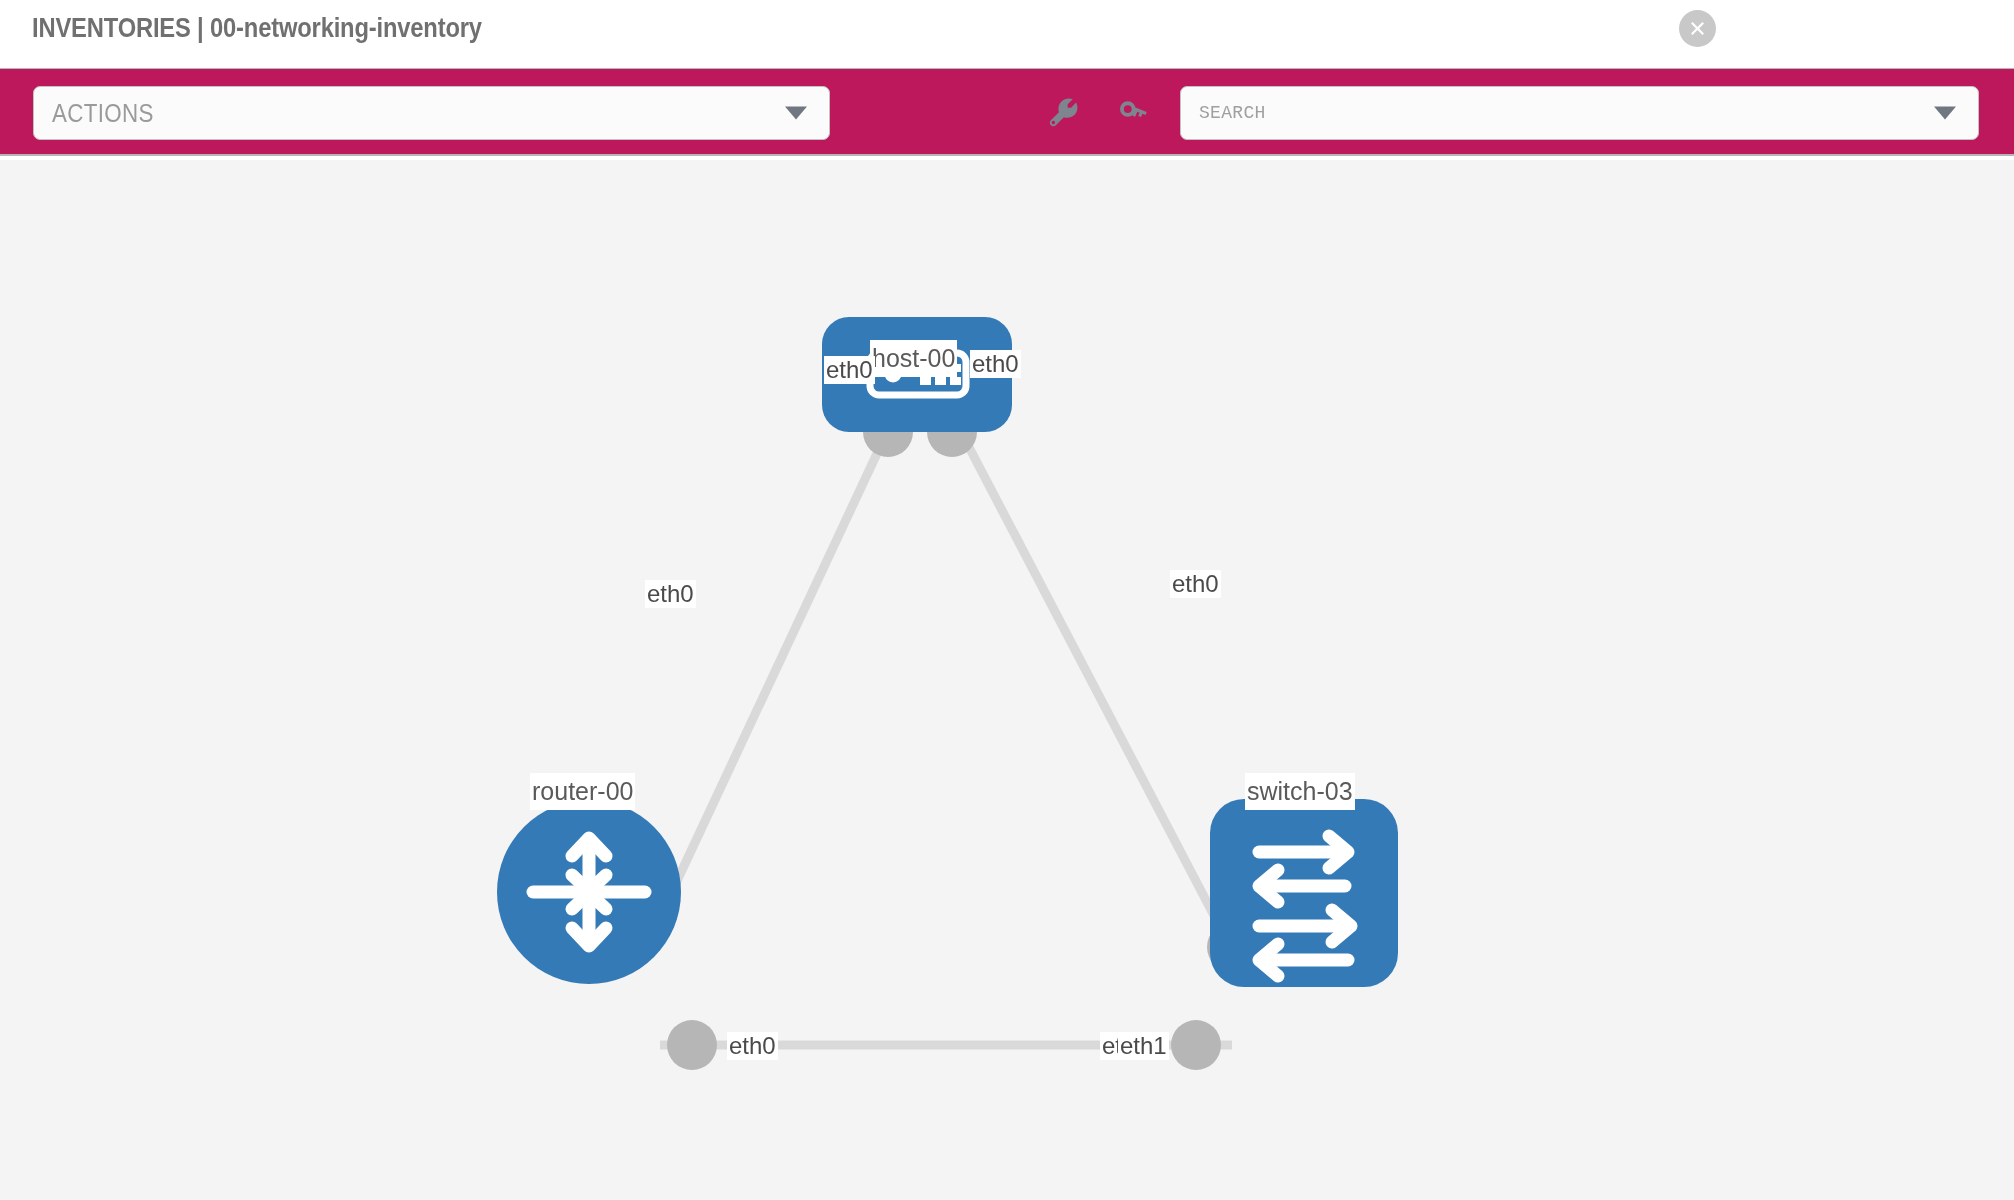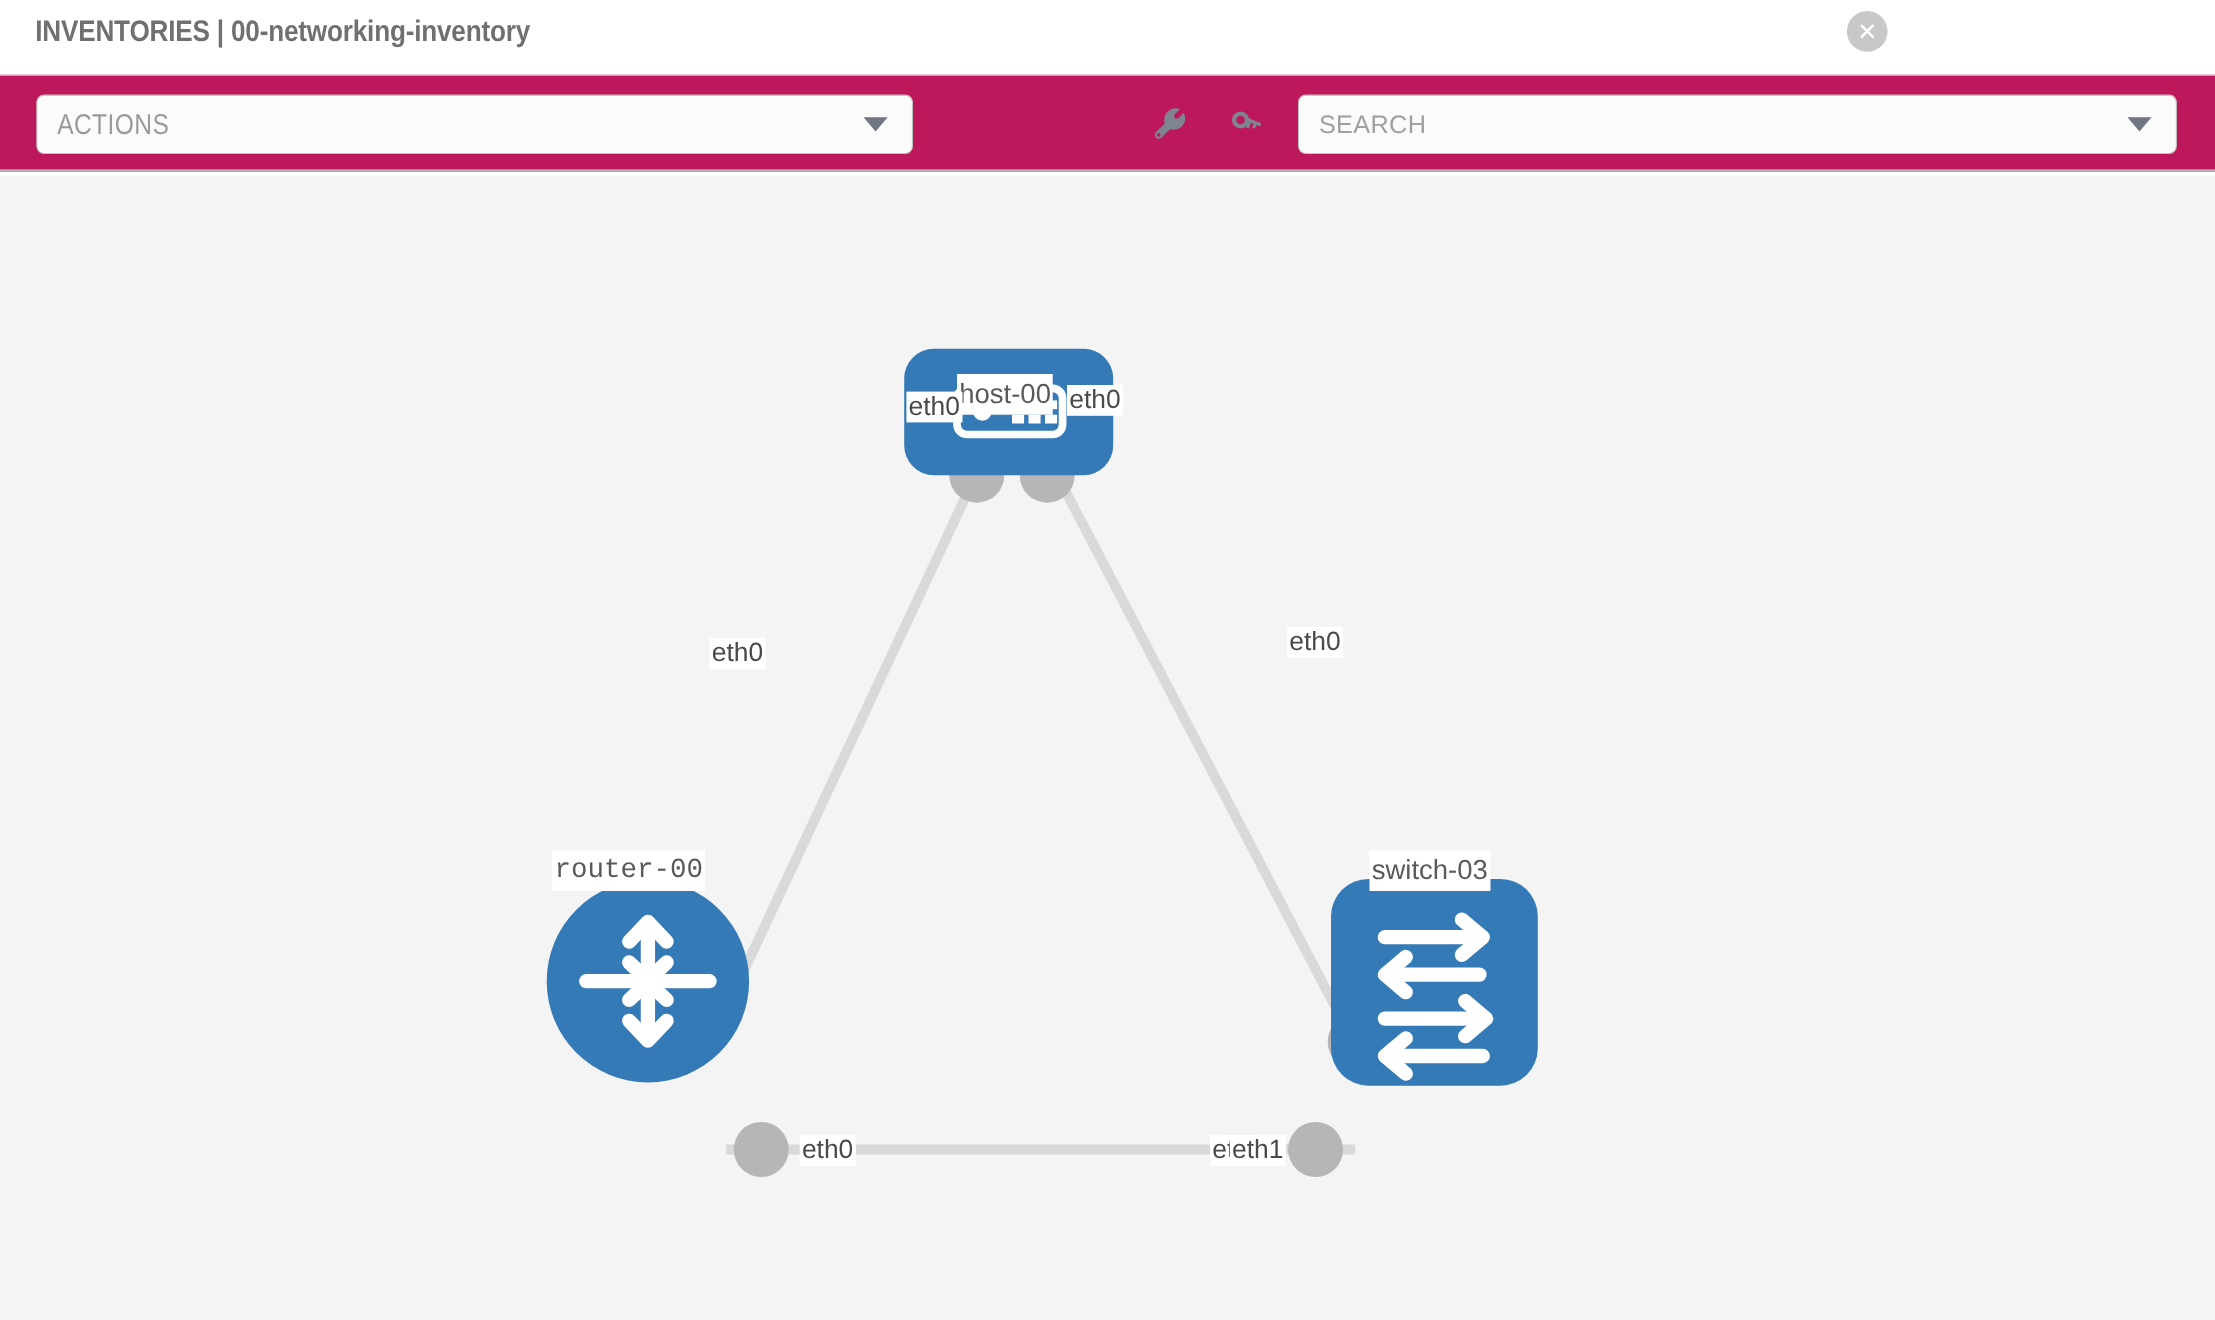--- a/index.html
+++ b/index.html
@@ -110,22 +110,22 @@
     width: 799px; height: 54px;
     background: #fbfbfb;
     border: 1px solid #c2c2c2;
     border-radius: 7px;
     cursor: text;
   }
   .search-text {
     position: absolute;
     left: 18px; top: 50%;
     transform: translateY(-50%);
-    font-family: Liberation Sans, sans-serif;
-    font-size: 23px;
+    font-family: Liberation Mono, monospace;
+    font-size: 18px;
     color: #a0a0a0;
     letter-spacing: 0.3px;
     white-space: nowrap;
   }
 
   
   .canvas {
     position: absolute;
     left: 0; top: 160px;
     width: 2014px; height: 1040px;
@@ -267,21 +267,21 @@
 
           <line x1="1259" y1="766" x2="1348" y2="766"></line>
           <polyline points="1332,750 1351,766 1332,782"></polyline>
           <line x1="1348" y1="800" x2="1262" y2="800"></line>
           <polyline points="1278,784 1259,800 1278,816"></polyline>
         </g>
       </g>
     </svg>
 
     <div class="node-label" style="left:870px; top:180px;">host-00</div>
-    <div class="node-label" style="left:502px; top:613px;font-family:Liberation Mono, monospace;">router-00</div>
+    <div class="node-label" style="left:530px; top:613px;">router-00</div>
     <div class="node-label" style="left:1245px; top:613px;">switch-03</div>
 
     <div class="iface-label" style="left:824px; top:196px;">eth0</div>
     <div class="iface-label" style="left:970px; top:190px;">eth0</div>
     <div class="iface-label" style="left:645px; top:420px;">eth0</div>
     <div class="iface-label" style="left:1170px; top:410px;">eth0</div>
     <div class="iface-label" style="left:727px; top:872px;">eth0</div>
     <div class="iface-label" style="left:1100px; top:872px;">eth</div>
     <div class="iface-label" style="left:1092px; top:872px;margin-left:26px;">eth1</div>
 

